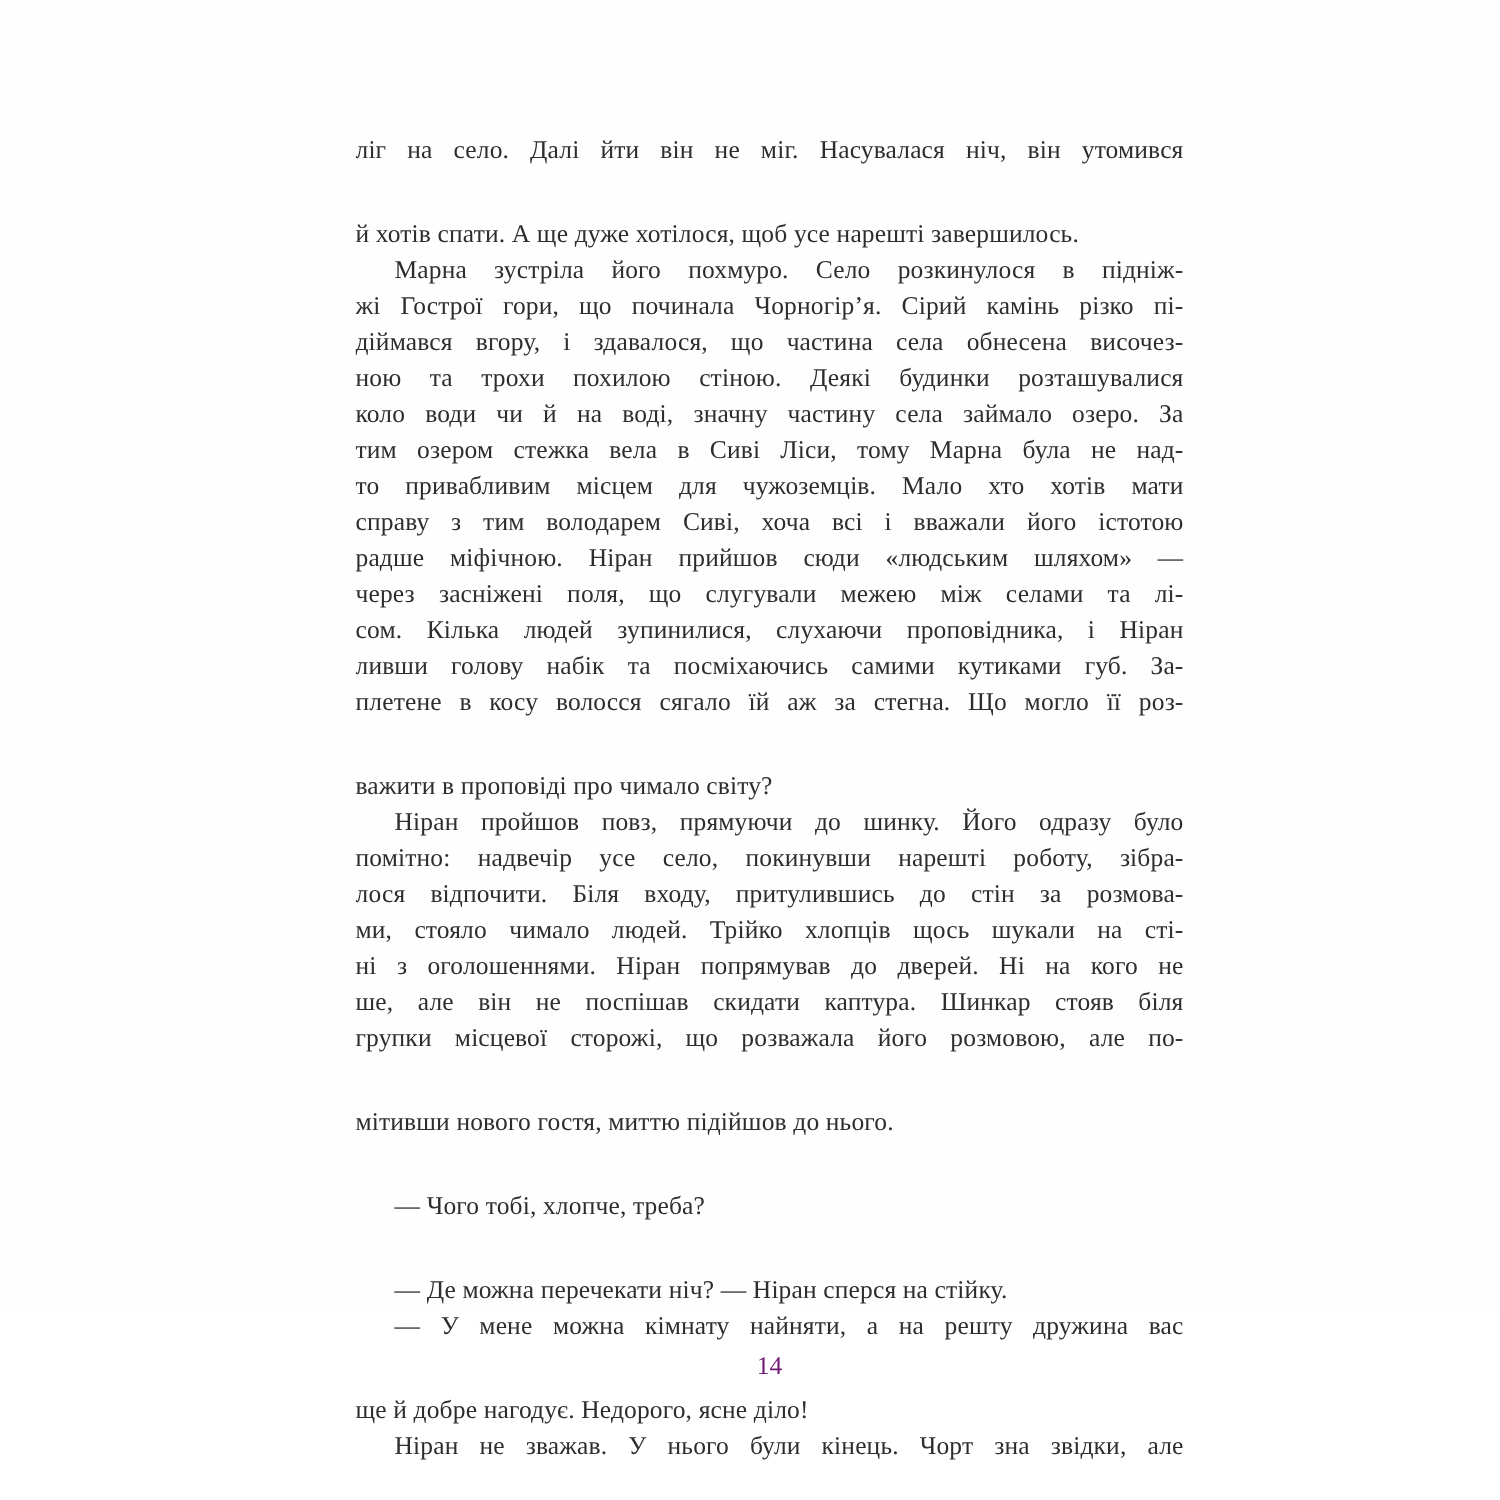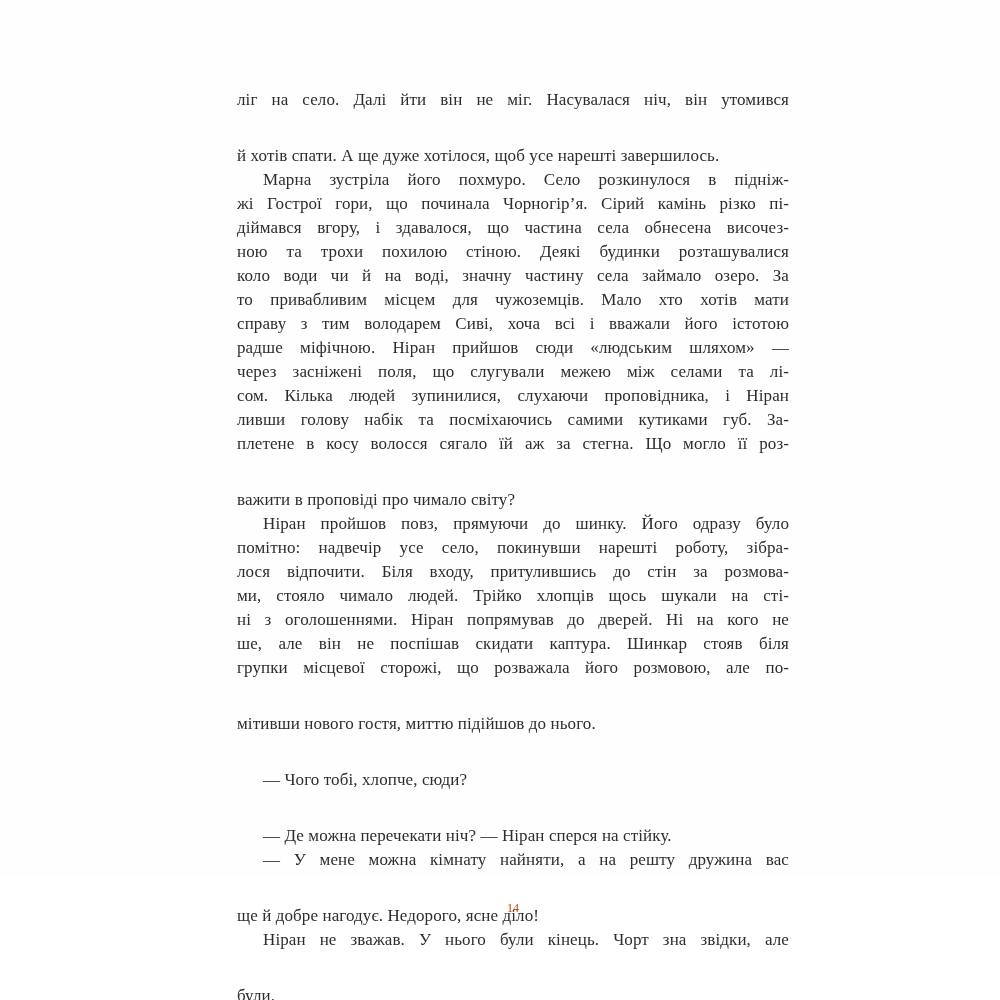--- a/index.html
+++ b/index.html
@@ -45,53 +45,54 @@
   }
   .text-line.indent {
     text-indent: 26px;
   }
   .page-number {
     position: absolute;
     left: 237px;
     top: 901px;
     width: 552px;
     text-align: center;
-    font-size: 12px;
-    color: #c2410c;
+    font-size: 17px;
+    color: #701a75;
   }
 </style>
 </head>
 <body>
 
 <div class="book-page">
   <div class="text-block">
       <div class="text-line">ліг на село. Далі йти він не міг. Насувалася ніч, він утомився</div>
       <div class="text-line last">й хотів спати. А ще дуже хотілося, щоб усе нарешті завершилось.</div>
       <div class="text-line indent">Марна зустріла його похмуро. Село розкинулося в підніж-</div>
       <div class="text-line">жі Гострої гори, що починала Чорногір’я. Сірий камінь різко пі-</div>
       <div class="text-line">діймався вгору, і здавалося, що частина села обнесена височез-</div>
       <div class="text-line">ною та трохи похилою стіною. Деякі будинки розташувалися</div>
       <div class="text-line">коло води чи й на воді, значну частину села займало озеро. За</div>
+      <div class="text-line">тим озером стежка вела в Сиві Ліси, тому Марна була не над-</div>
       <div class="text-line">то привабливим місцем для чужоземців. Мало хто хотів мати</div>
       <div class="text-line">справу з тим володарем Сиві, хоча всі і вважали його істотою</div>
       <div class="text-line">радше міфічною. Ніран прийшов сюди «людським шляхом» —</div>
       <div class="text-line">через засніжені поля, що слугували межею між селами та лі-</div>
       <div class="text-line">сом. Кілька людей зупинилися, слухаючи проповідника, і Ніран</div>
       <div class="text-line">ливши голову набік та посміхаючись самими кутиками губ. За-</div>
       <div class="text-line">плетене в косу волосся сягало їй аж за стегна. Що могло її роз-</div>
       <div class="text-line last">важити в проповіді про чимало світу?</div>
       <div class="text-line indent">Ніран пройшов повз, прямуючи до шинку. Його одразу було</div>
       <div class="text-line">помітно: надвечір усе село, покинувши нарешті роботу, зібра-</div>
       <div class="text-line">лося відпочити. Біля входу, притулившись до стін за розмова-</div>
       <div class="text-line">ми, стояло чимало людей. Трійко хлопців щось шукали на сті-</div>
       <div class="text-line">ні з оголошеннями. Ніран попрямував до дверей. Ні на кого не</div>
       <div class="text-line">ше, але він не поспішав скидати каптура. Шинкар стояв біля</div>
       <div class="text-line">групки місцевої сторожі, що розважала його розмовою, але по-</div>
       <div class="text-line last">мітивши нового гостя, миттю підійшов до нього.</div>
-      <div class="text-line last indent">— Чого тобі, хлопче, сюди?</div>
+      <div class="text-line last indent">— Чого тобі, хлопче, треба?</div>
       <div class="text-line last indent">— Де можна перечекати ніч? — Ніран сперся на стійку.</div>
       <div class="text-line indent">— У мене можна кімнату найняти, а на решту дружина вас</div>
       <div class="text-line last">ще й добре нагодує. Недорого, ясне діло!</div>
       <div class="text-line indent">Ніран не зважав. У нього були кінець. Чорт зна звідки, але</div>
       <div class="text-line last">були.</div>
     </div>
   <div class="page-number">14</div>
 </div>
 
 </body></html>

